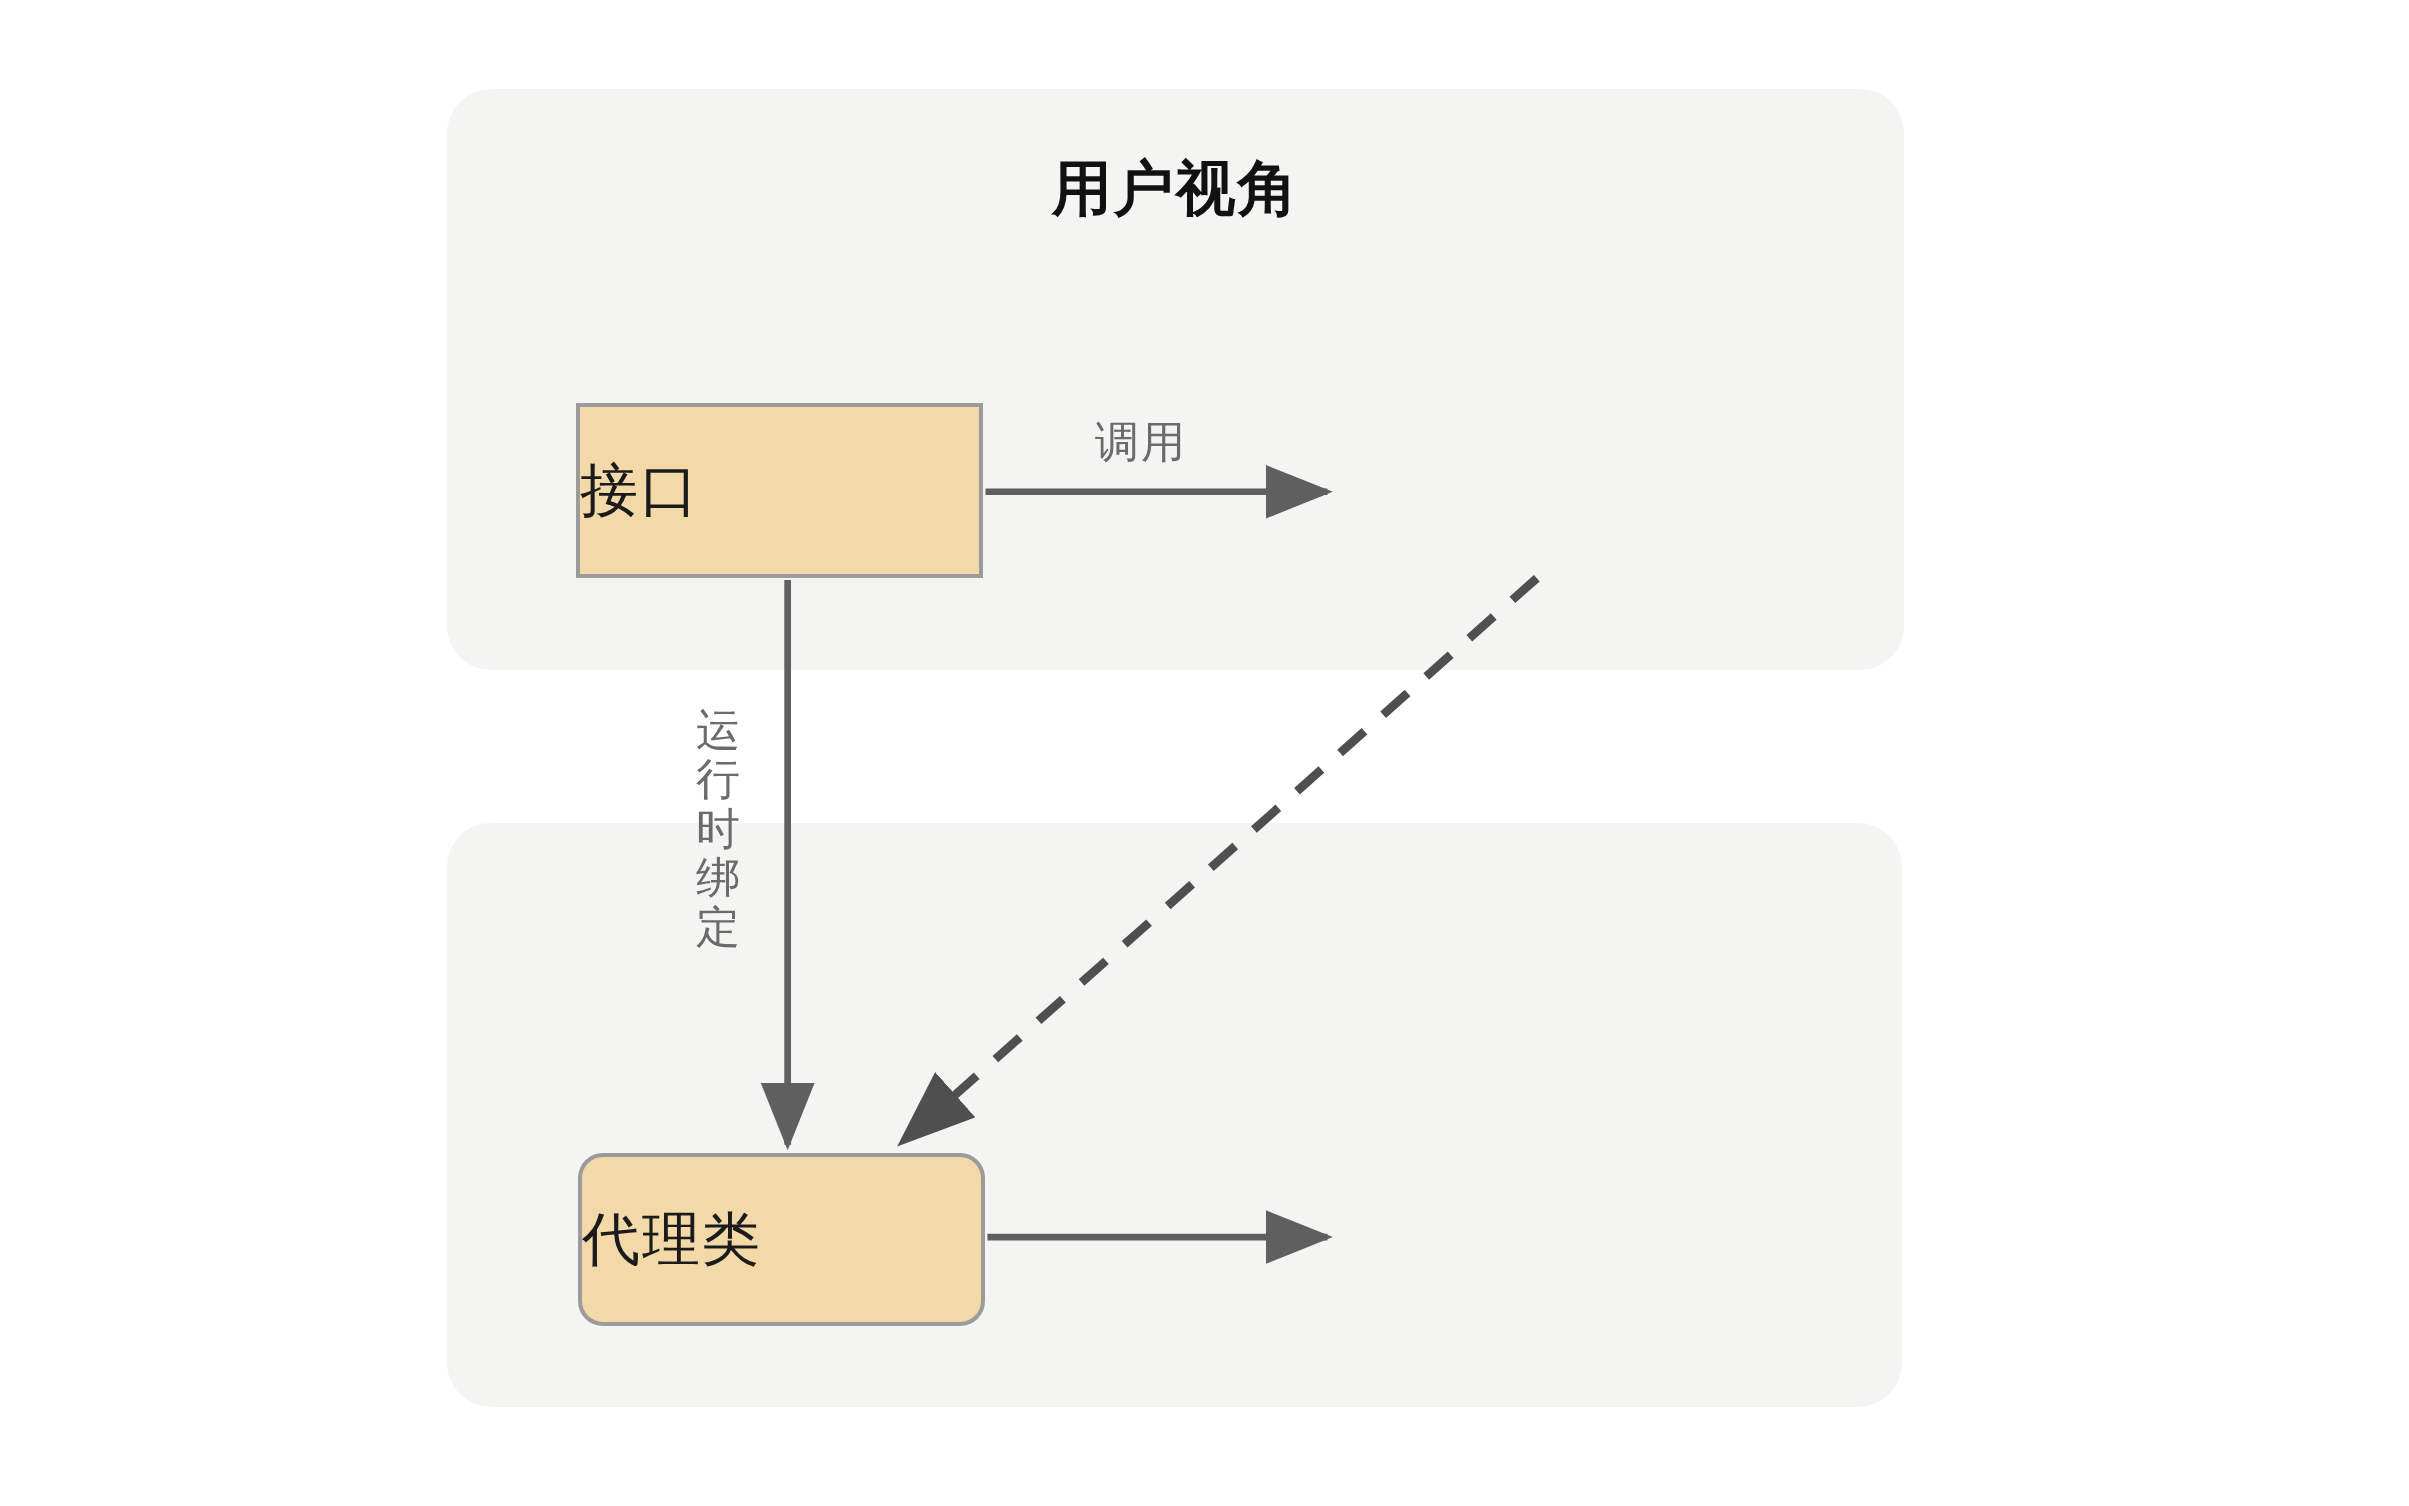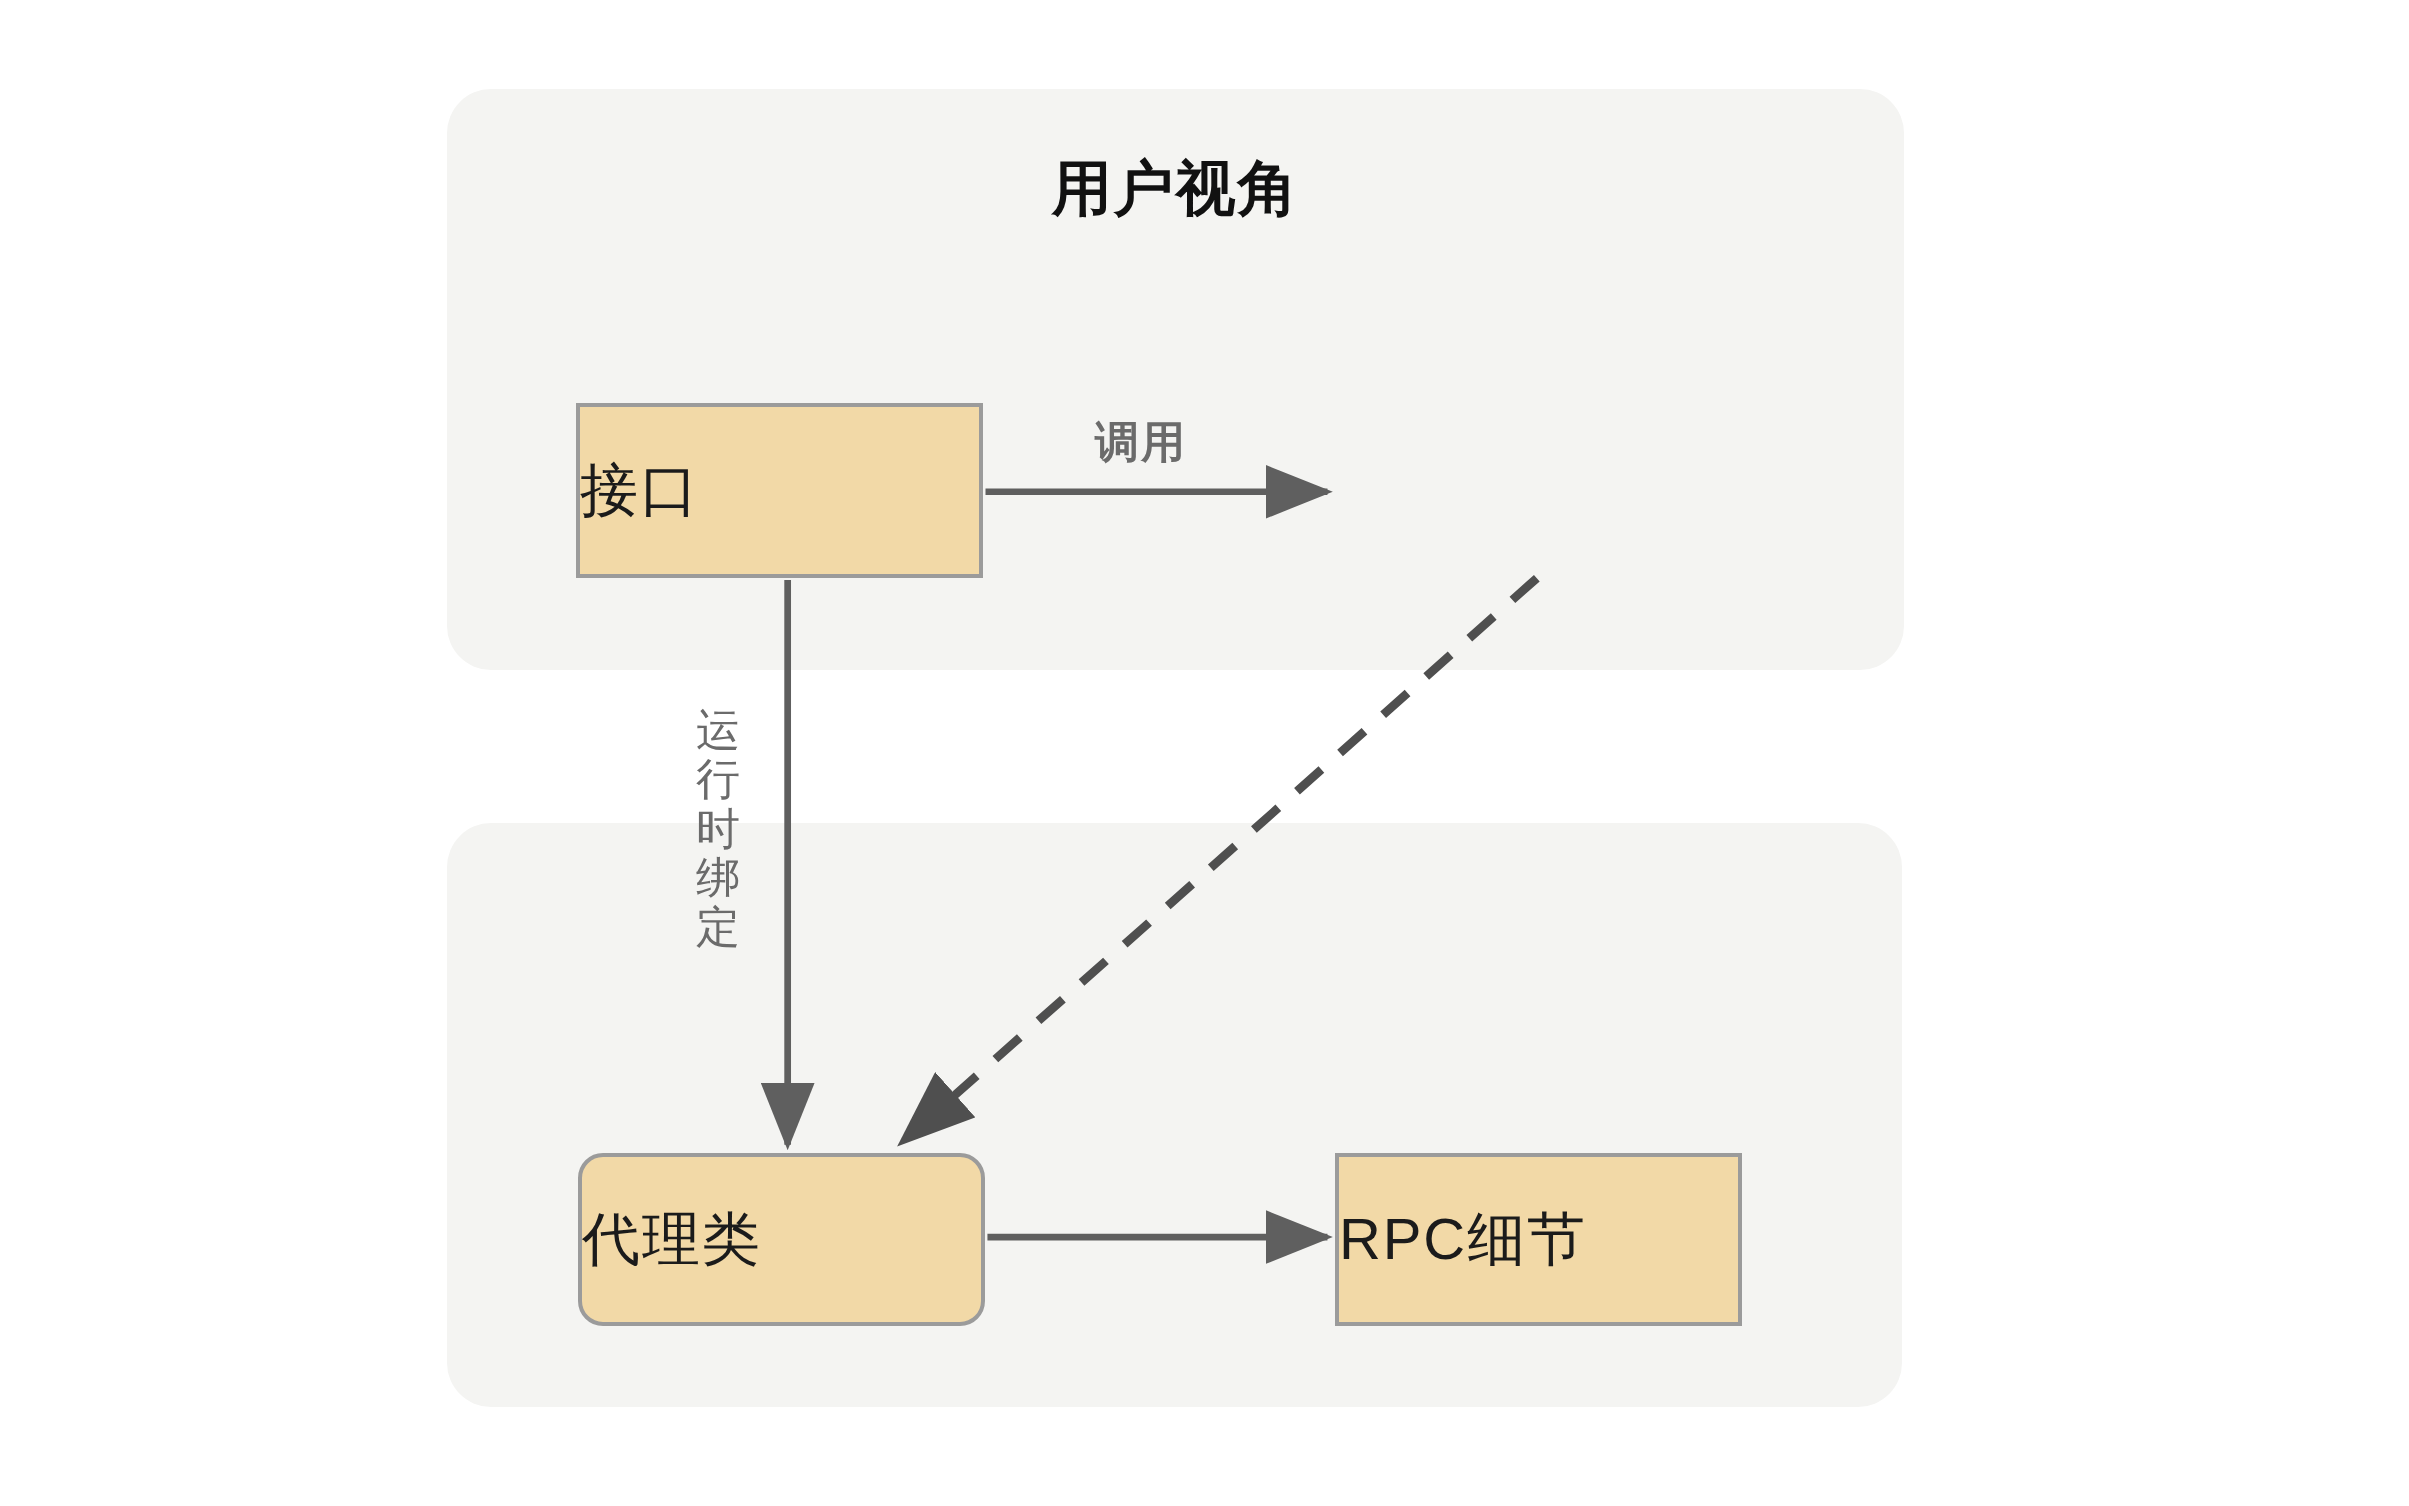--- a/index.html
+++ b/index.html
@@ -76,21 +76,20 @@
   .edge-label {
     position: absolute;
     color: #6b6b6b;
     font-size: 44px;
     letter-spacing: 1.9px;
     white-space: nowrap;
   }
   #label-call {
     left: 1095px;
     top: 413px;
-    font-weight: bold;
   }
   #label-runtime-bind {
     left: 690px;
     top: 705px;
     width: 58px;
     text-align: center;
     line-height: 1.12;
     font-size: 44px;
   }
   #label-runtime-bind span {
@@ -129,23 +128,20 @@
 
   <div class="node" id="node-interface">
     <span>接口</span>
   </div>
 
 
   <div class="node" id="node-proxy">
     <span>代理类</span>
   </div>
 
-  <div class="node" id="node-rpc">
-    <span>RPC细节</span>
-  </div>
 
   <div class="edge-label" id="label-call">调用</div>
 
   <div class="edge-label" id="label-runtime-bind">
       <span>运</span>
       <span>行</span>
       <span>时</span>
       <span>绑</span>
       <span>定</span>
     </div>

